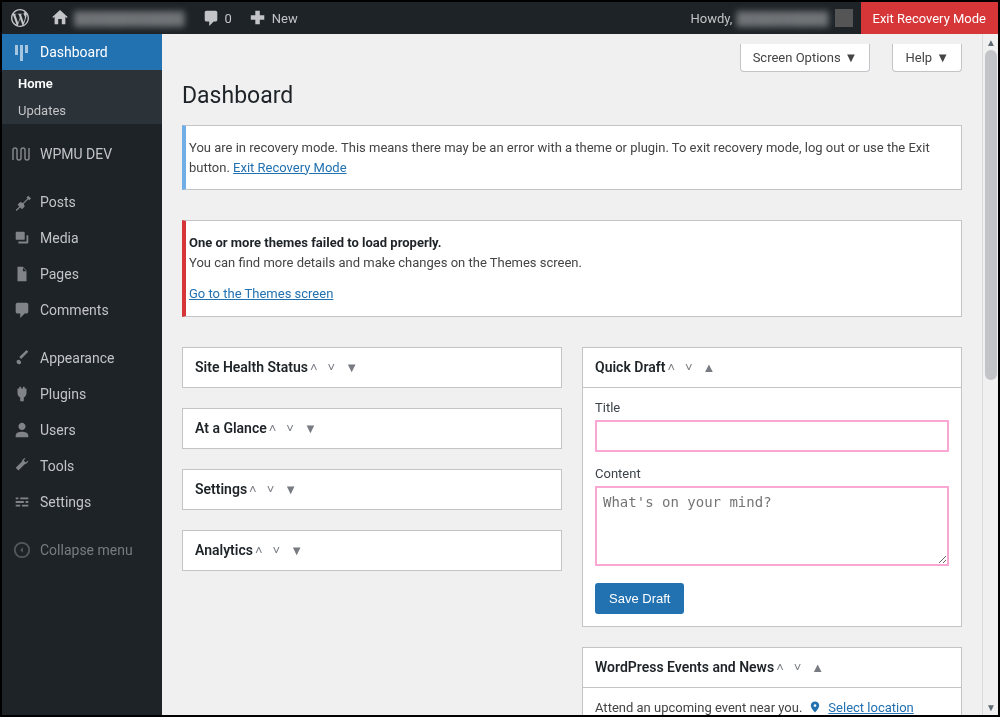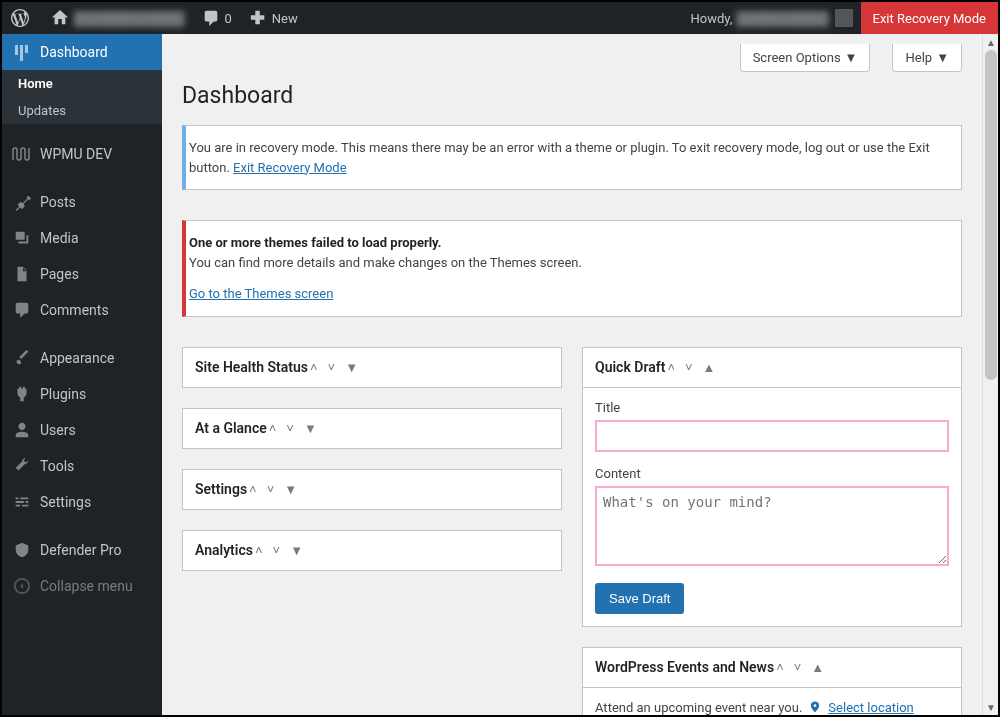--- a/index.html
+++ b/index.html
@@ -192,28 +192,20 @@
   </div>
   <div class="menu-item">
     <span class="mi-icon">
         <svg width="18" height="18" viewBox="0 0 20 20" fill="#c3c4c7">
           <path d="M3 5h3v2H3V5zm5 0h9v2H8V5zM3 9h9v2H3V9zm11 0h3v2h-3V9zM3 13h5v2H3v-2zm7 0h7v2h-7v-2z"></path>
         </svg>
       </span>
     <span>Settings</span>
   </div>
   <div class="menu-sep"></div>
-  <div class="menu-item">
-    <span class="mi-icon">
-        <svg width="18" height="18" viewBox="0 0 20 20" fill="#c3c4c7">
-          <path d="M10 2l7 3v5c0 4-3 7-7 8-4-1-7-4-7-8V5l7-3z"></path>
-        </svg>
-      </span>
-    <span>Defender Pro</span>
-  </div>
   <div class="menu-item" style="color:#787c82">
     <span class="mi-icon">
         <svg width="18" height="18" viewBox="0 0 20 20" fill="#787c82">
           <circle cx="10" cy="10" r="8" fill="none" stroke="#787c82" stroke-width="2"></circle>
           <path d="M11 7l-3 3 3 3"></path>
         </svg>
       </span>
     <span>Collapse menu</span>
   </div>
 </div>

